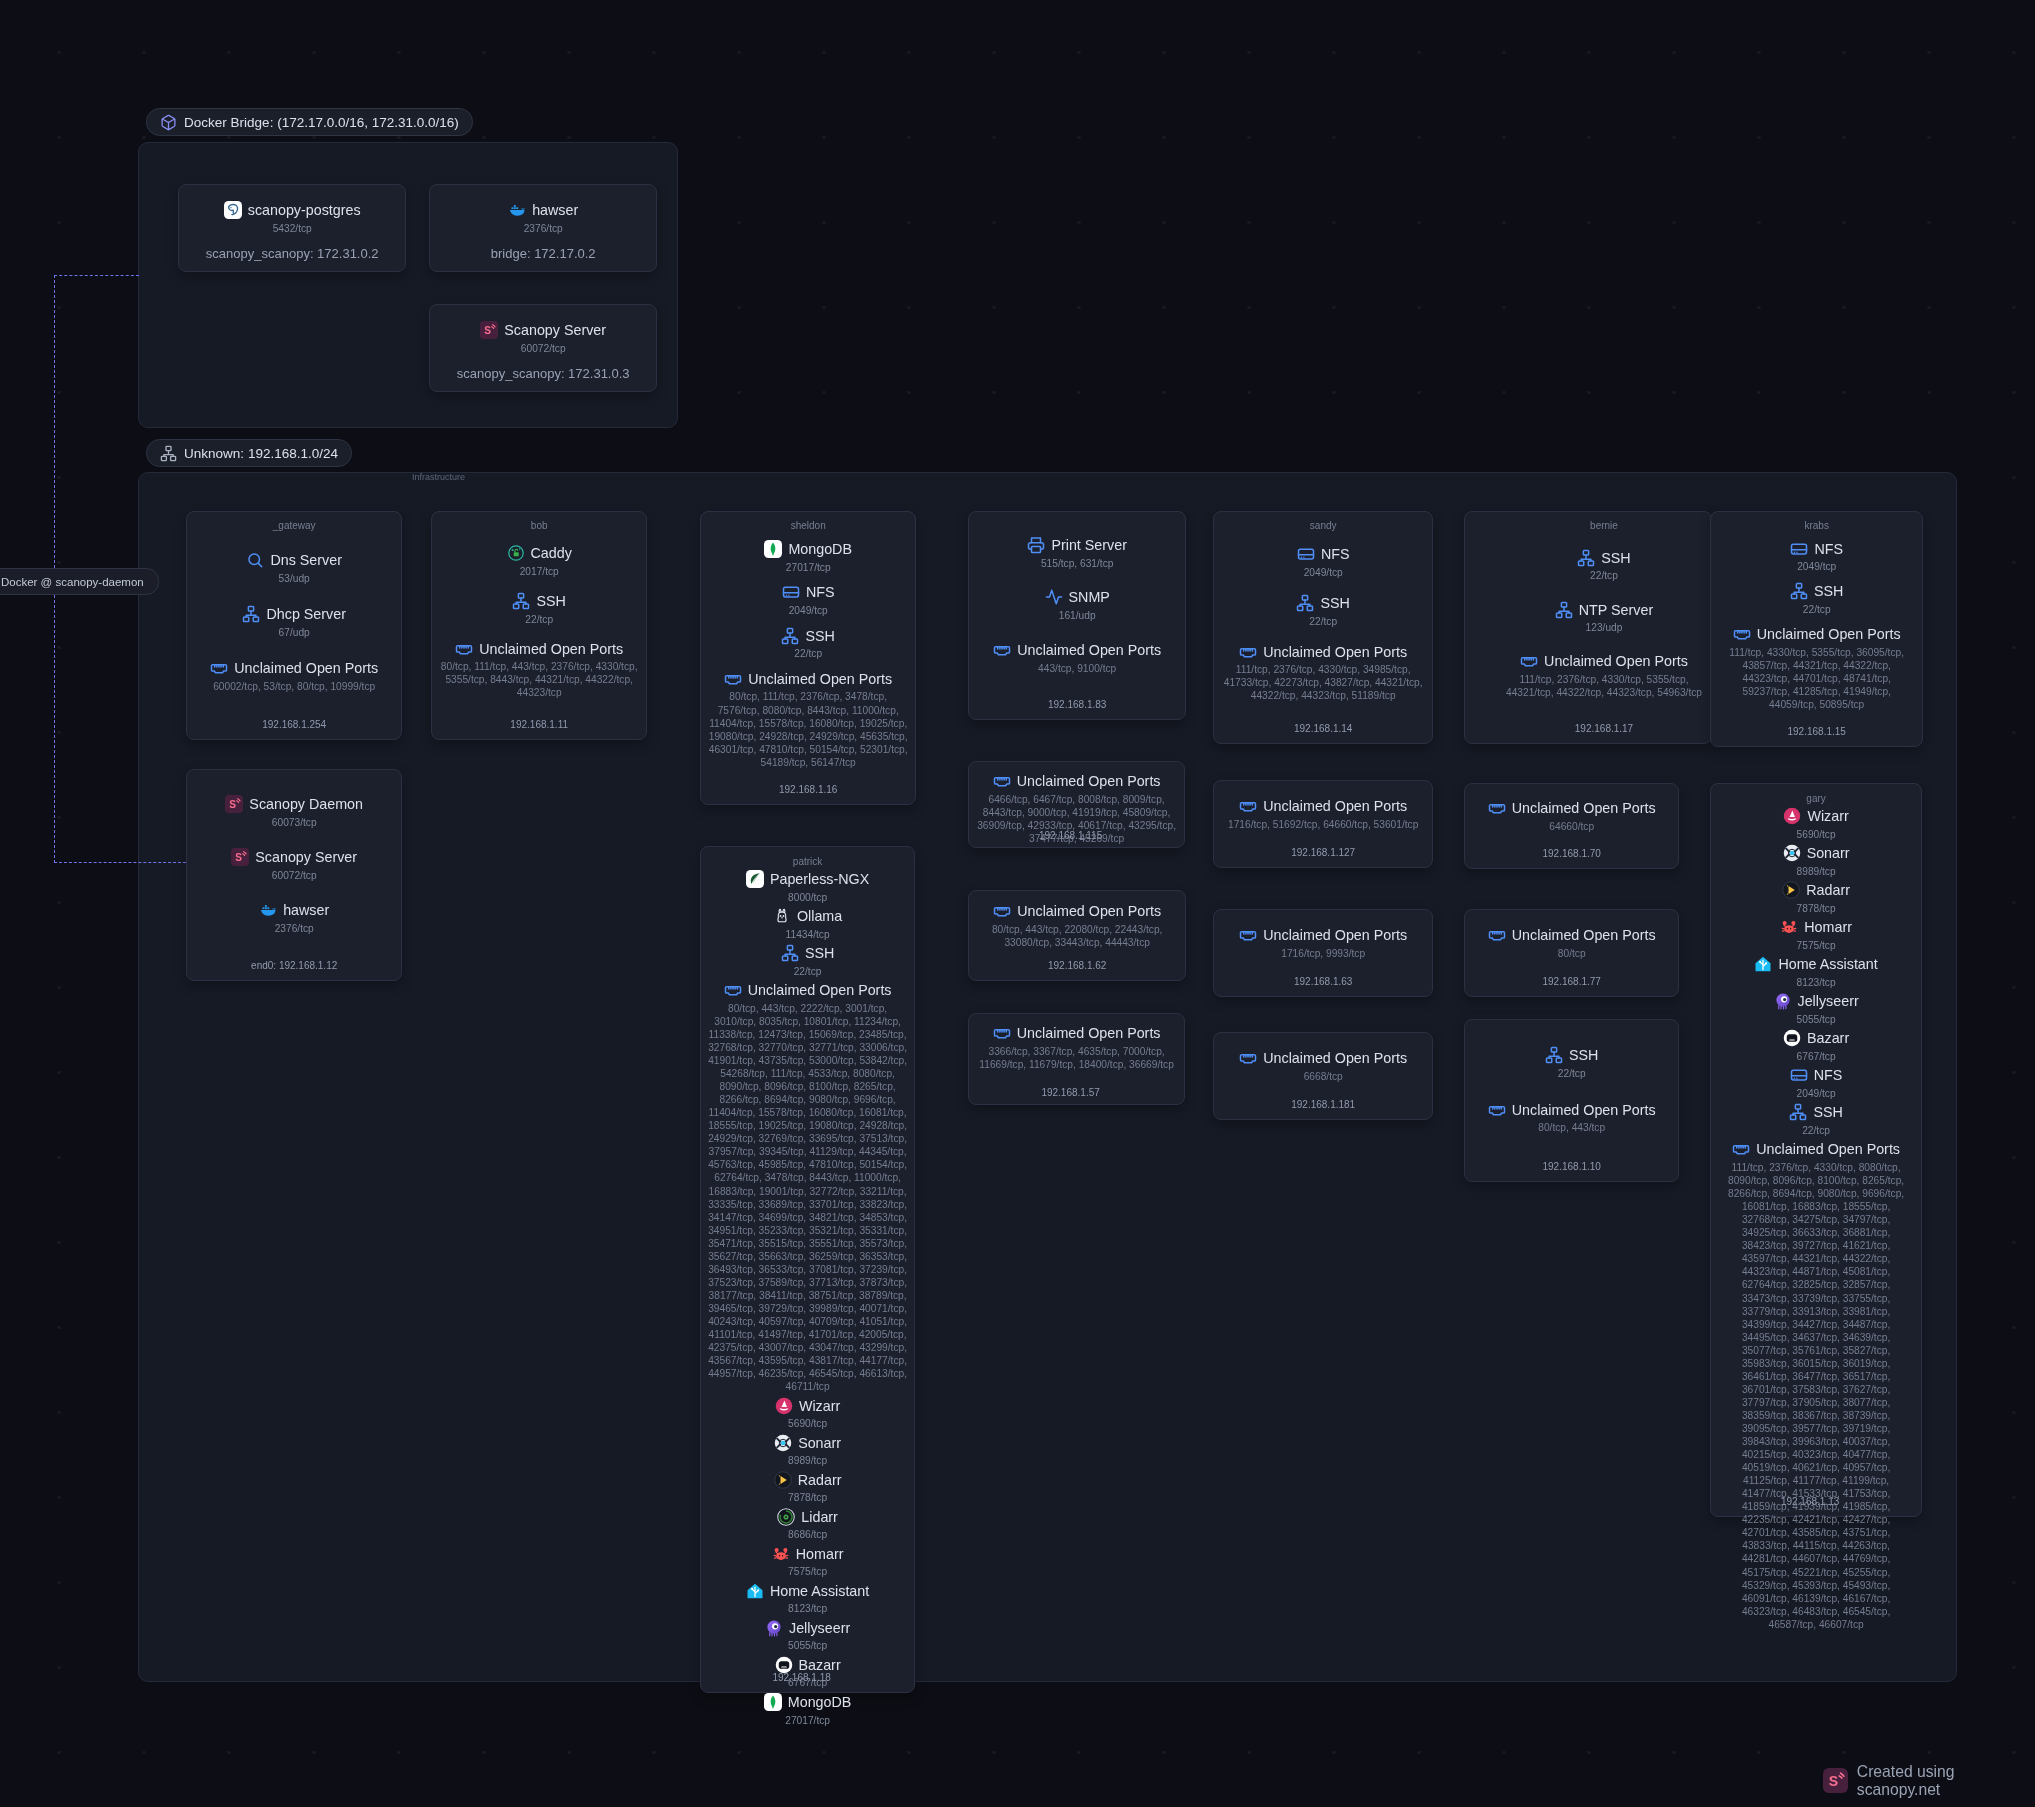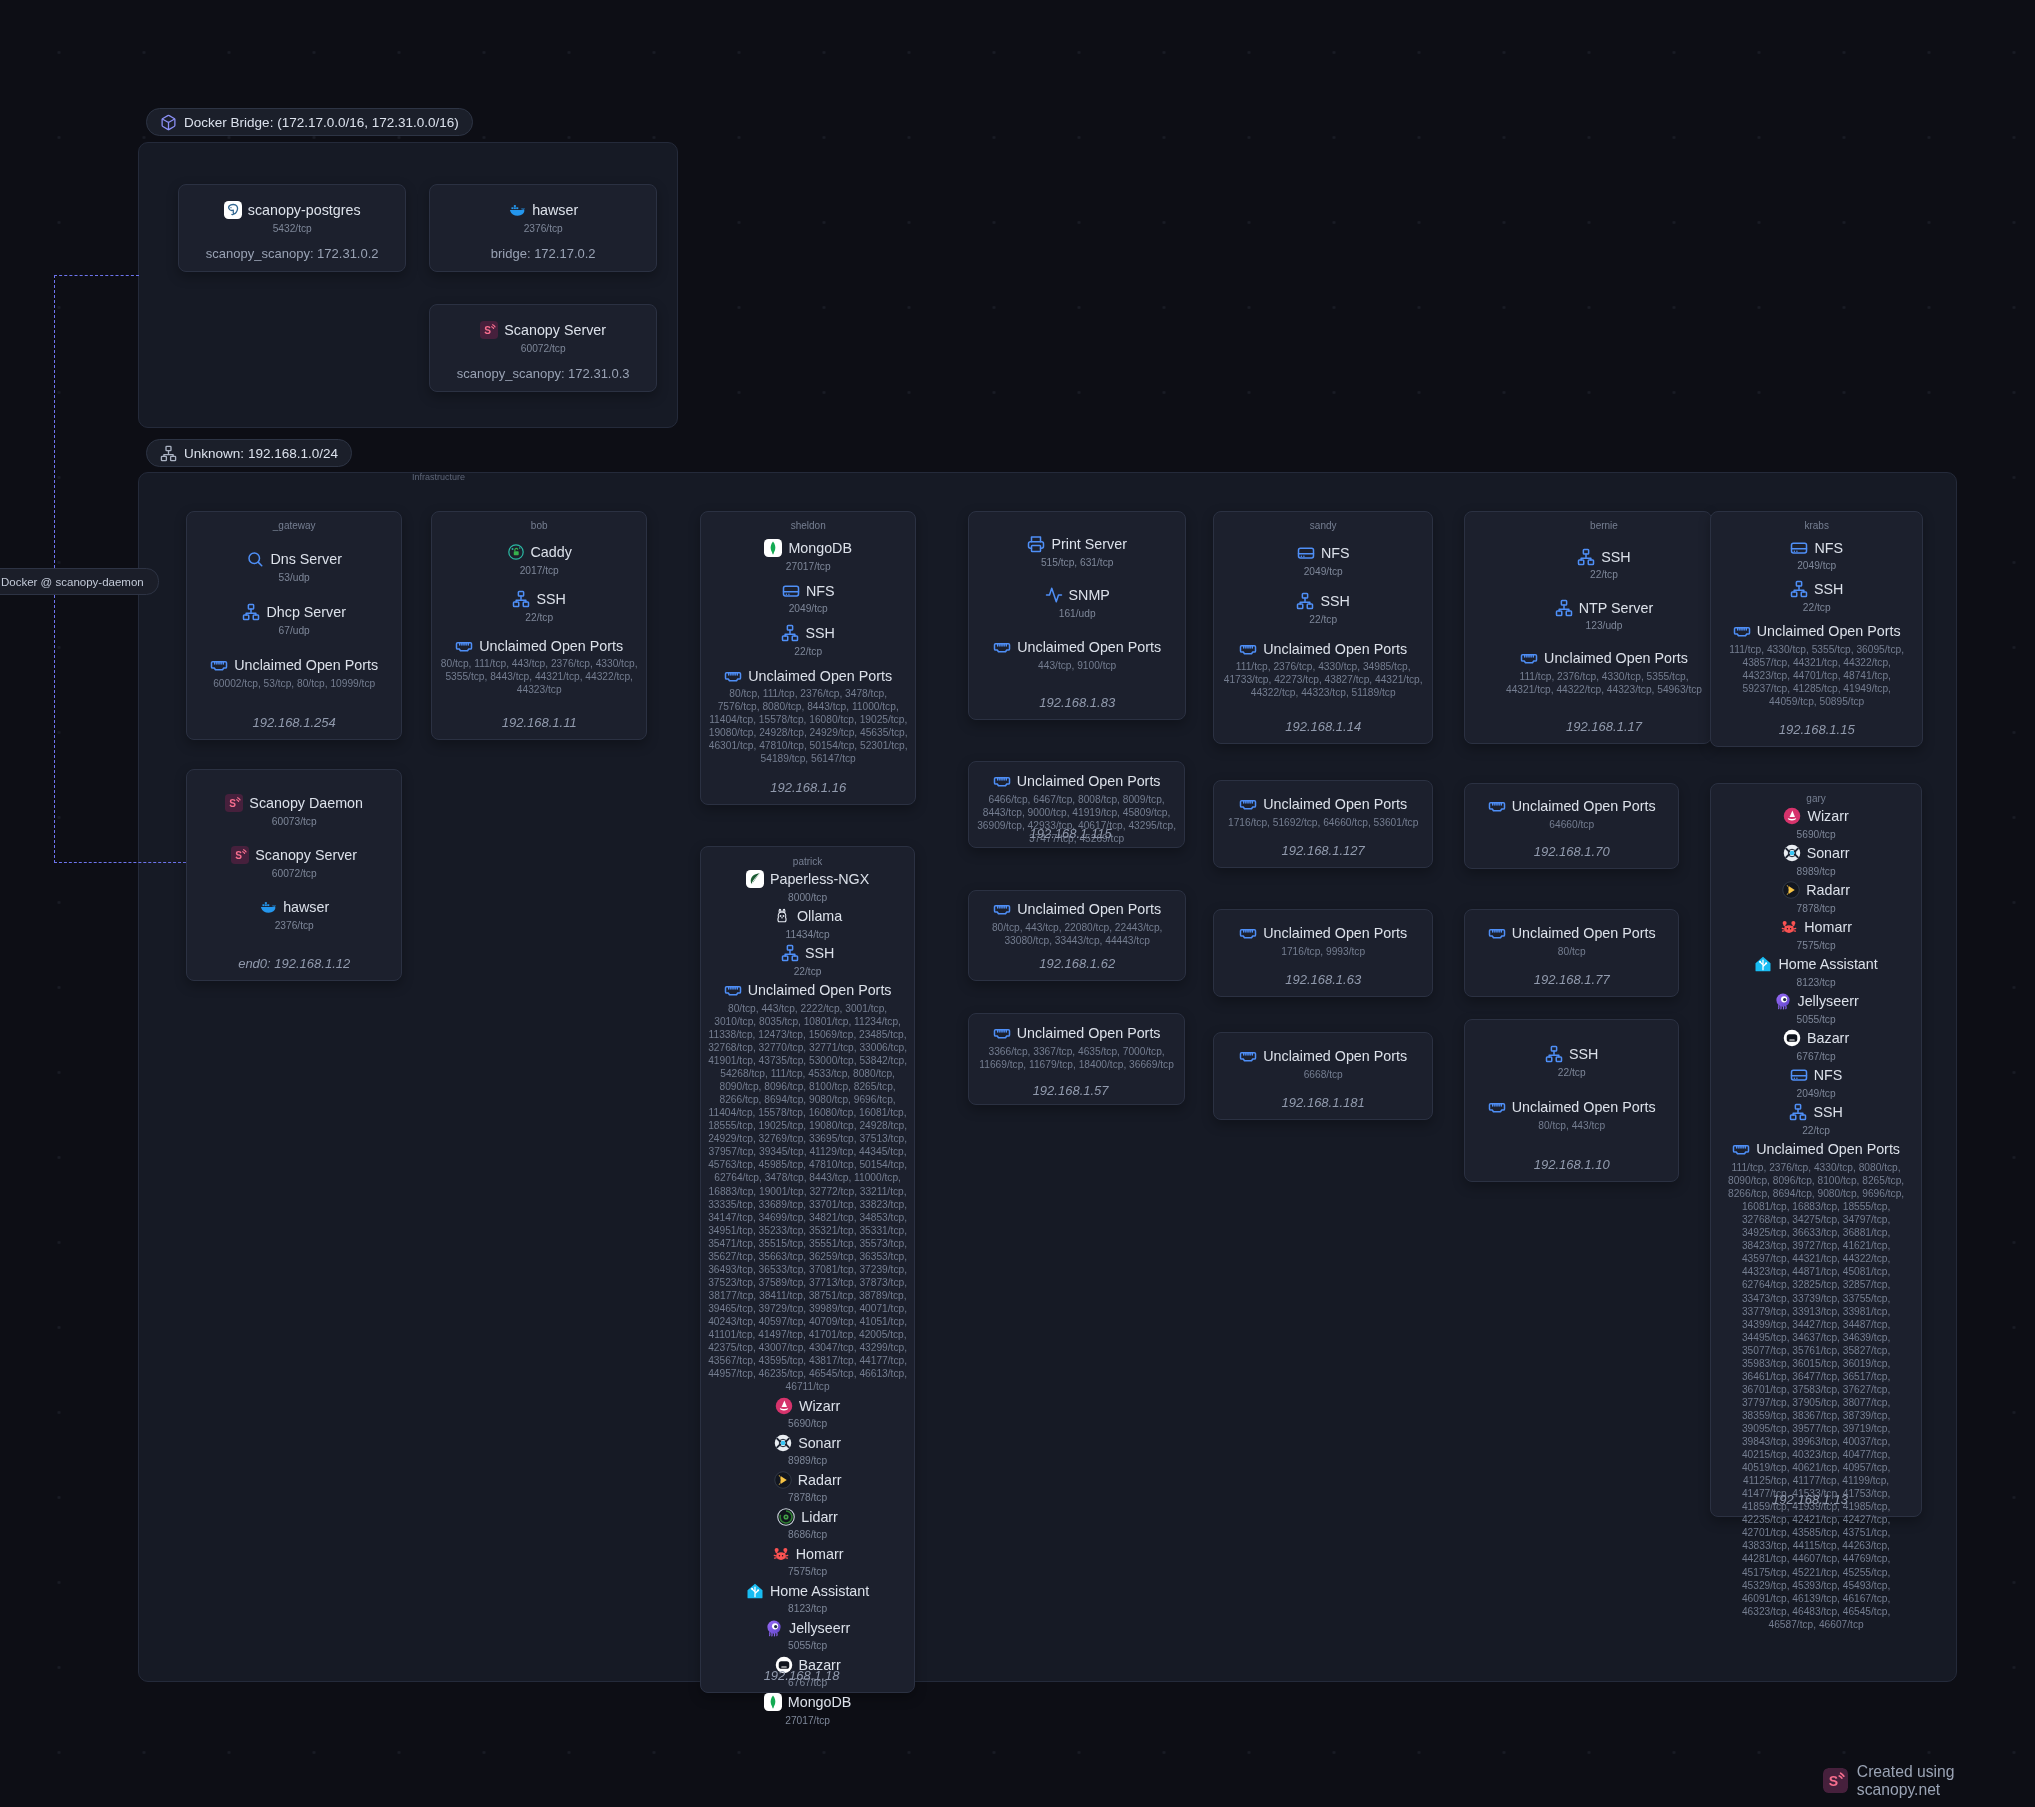--- a/index.html
+++ b/index.html
@@ -21,21 +21,21 @@
   .card.roomy .svcs{flex:1;display:flex;flex-direction:column;justify-content:space-evenly;}
   .card.packed{padding:6.6px 7.1px 0 7.1px;}
   .card.packed .svc{margin:3.3px 0;}
   .hostname{font-size:10px;color:#767f92;padding-top:2.2px;}
   .svc-head{display:flex;align-items:center;justify-content:center;gap:6px;}
   .svc-head .ic{display:flex;align-items:center;}
   .svc-head .ic svg{width:18px;height:18px;}
   .svc-name{font-size:14.3px;color:#dce1ea;}
   .svc-ports{font-size:10.2px;color:#7e8799;margin-top:2.7px;line-height:1.28;}
   .svc-ports.uports{color:#747d90;width:100%;margin-left:auto;margin-right:auto;}
-  .ip{font-size:13px;color:#919aad;padding:5.5px 0 8.8px 0;font-style:italic;}
+  .ip{font-size:10px;color:#919aad;padding:5.5px 0 8.8px 0;}
   .ip-abs{position:absolute;left:0;right:12px;padding:0;z-index:7;}
   .addr{font-size:13px;color:#99a2b4;padding-bottom:10px;}
   .dash{position:absolute;z-index:2;}
   .dash-v{border-left:1.6px dashed #6d74ee;}
   .dash-h{border-top:1.6px dashed #6d74ee;}
   .conn-label{position:absolute;height:25px;display:flex;align-items:center;background:#1b1e29;
        border:0.8px solid #2d3344;border-radius:12.6px;color:#c3cad8;font-size:11.5px;
        padding:0 14.3px;z-index:8;white-space:nowrap;}
   .footer{position:absolute;display:flex;align-items:center;gap:8.8px;z-index:9;}
   .footer .fic svg{width:25px;height:25px;border-radius:5.5px;}

